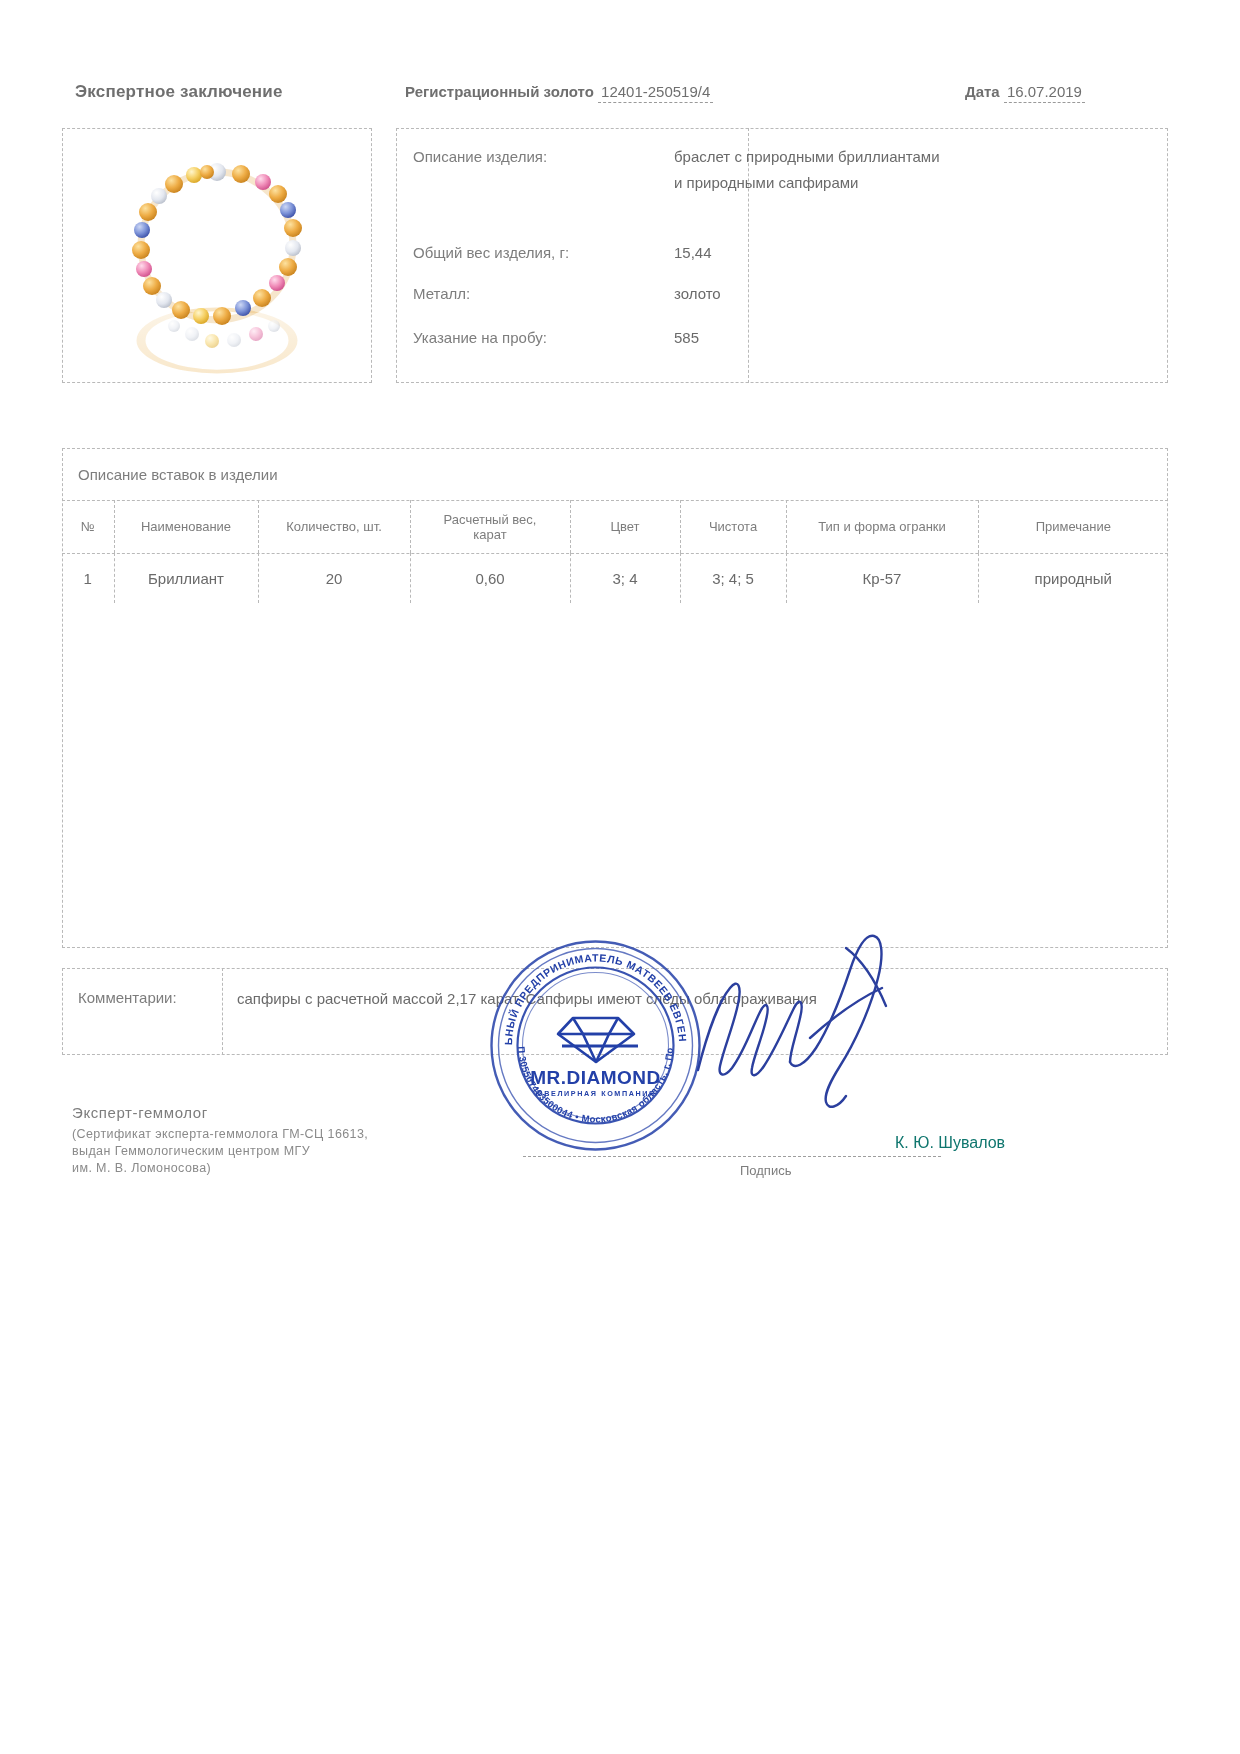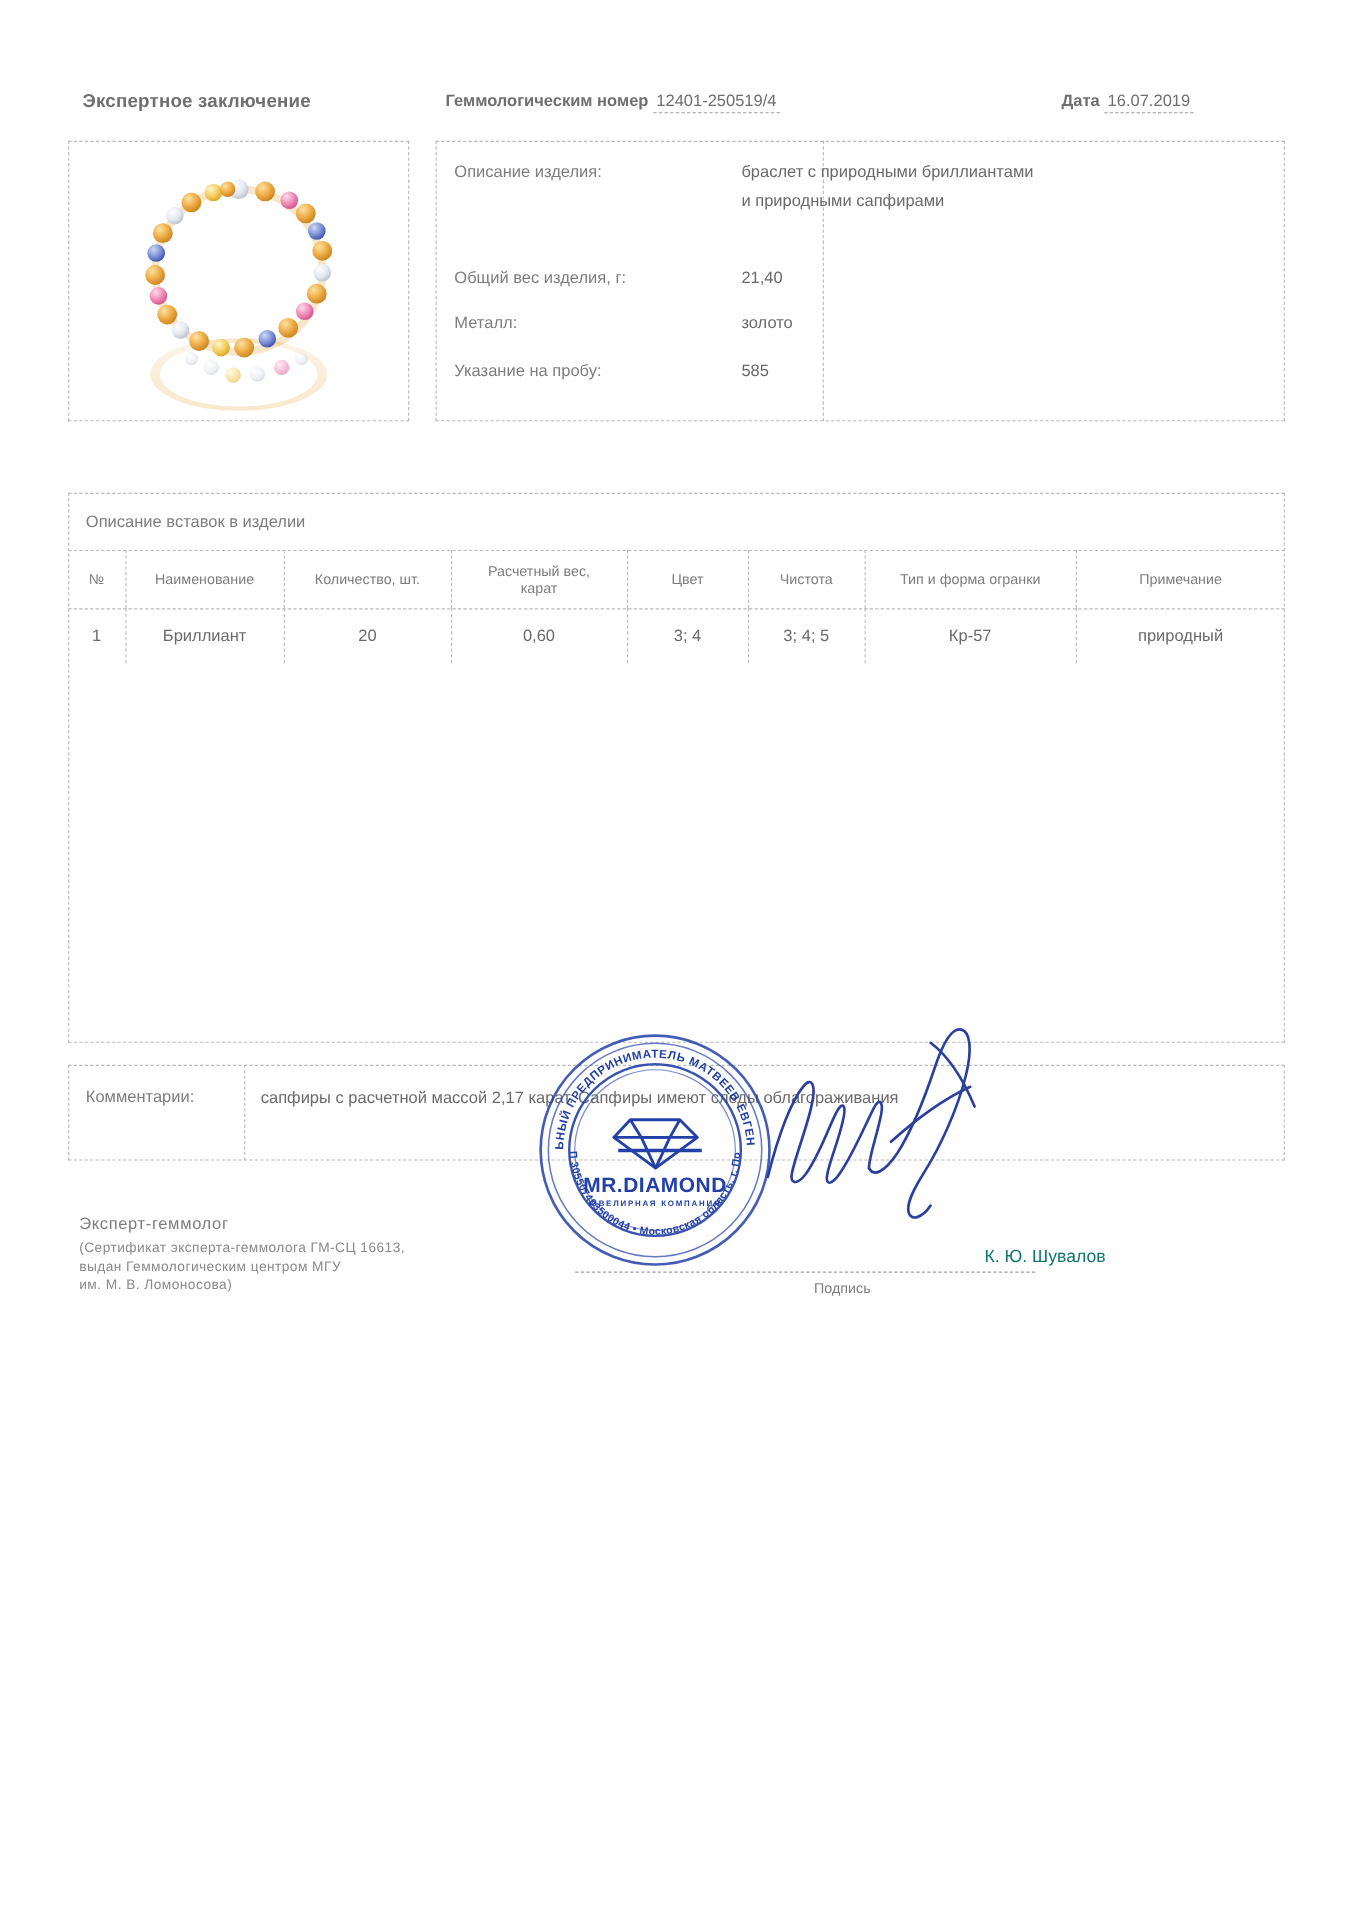--- a/index.html
+++ b/index.html
@@ -76,21 +76,21 @@
   .bracelet{position:absolute;left:0;top:0;width:310px;height:255px;}
 </style>
 </head>
 <body>
 
 <div class="page">
 
   <div class="header">
     <div class="hdr-title">Экспертное заключение</div>
     <div class="hdr-reg">
-      <span>Геммологическим номер</span>
+      <span>Регистрационный золото</span>
       <span class="hdr-reg-val">12401-250519/4</span>
     </div>
     <div class="hdr-date">
       <span>Дата</span>
       <span class="hdr-date-val">16.07.2019</span>
     </div>
   </div>
 
   <div class="dbox photo-cell"></div>
   <div class="photo-wrap">
@@ -176,21 +176,21 @@
   </div>
 
   <div class="dbox desc-cell"></div>
   <div class="desc-split"></div>
 
   <div class="desc-label" style="left:413px;top:148px;">Описание изделия:</div>
   <div class="desc-value" style="left:674px;top:148px;">браслет с природными бриллиантами</div>
   <div class="desc-value" style="left:674px;top:174px;">и природными сапфирами</div>
 
   <div class="desc-label" style="left:413px;top:244px;">Общий вес изделия, г:</div>
-  <div class="desc-value" style="left:674px;top:244px;">21,40</div>
+  <div class="desc-value" style="left:674px;top:244px;">15,44</div>
 
   <div class="desc-label" style="left:413px;top:285px;">Металл:</div>
   <div class="desc-value" style="left:674px;top:285px;">золото</div>
 
   <div class="desc-label" style="left:413px;top:329px;">Указание на пробу:</div>
   <div class="desc-value" style="left:674px;top:329px;">585</div>
 
   <div class="dbox ins-outer"></div>
   <div class="ins-title">Описание вставок в изделии</div>
   <div class="ins-hdr-line"></div>

